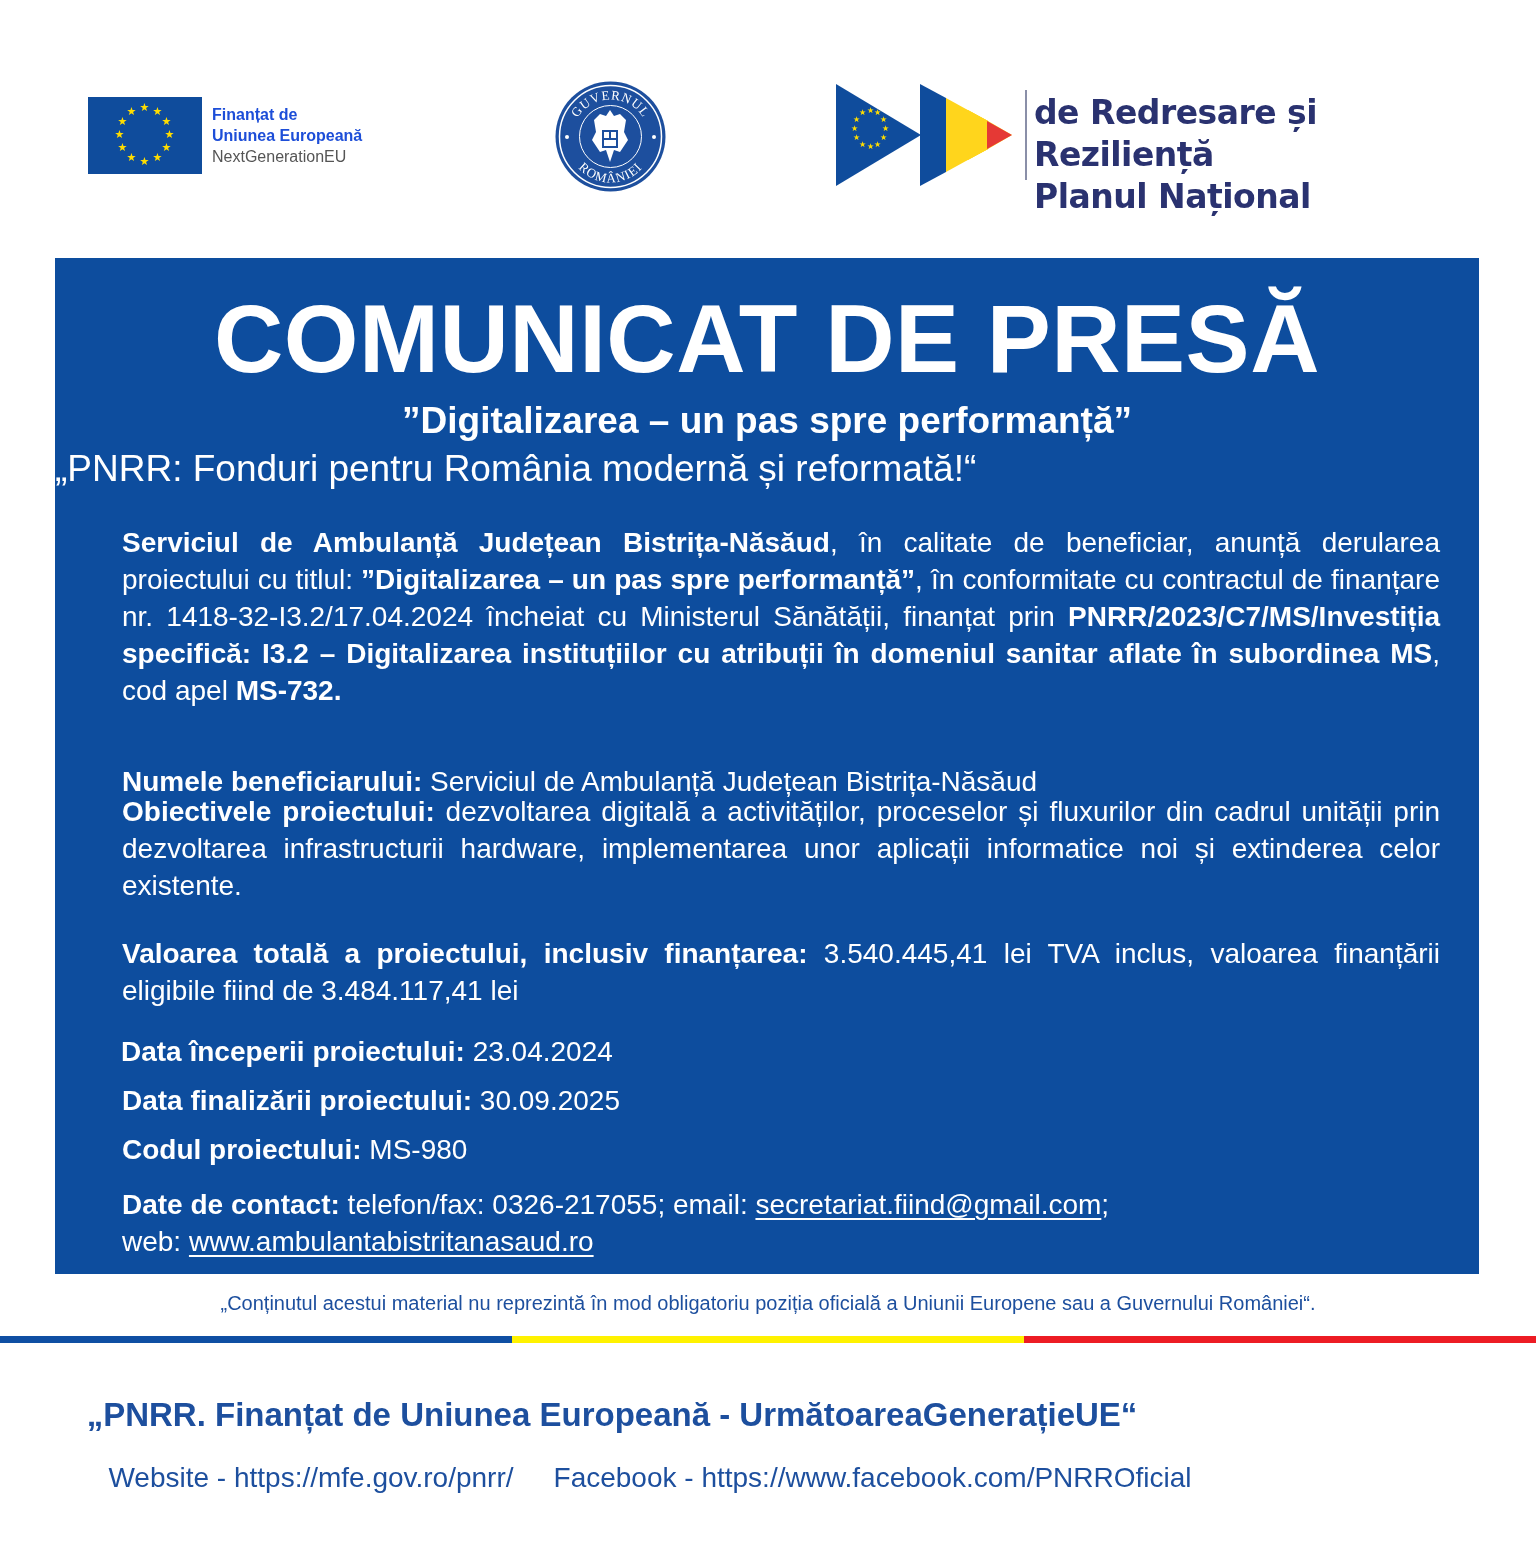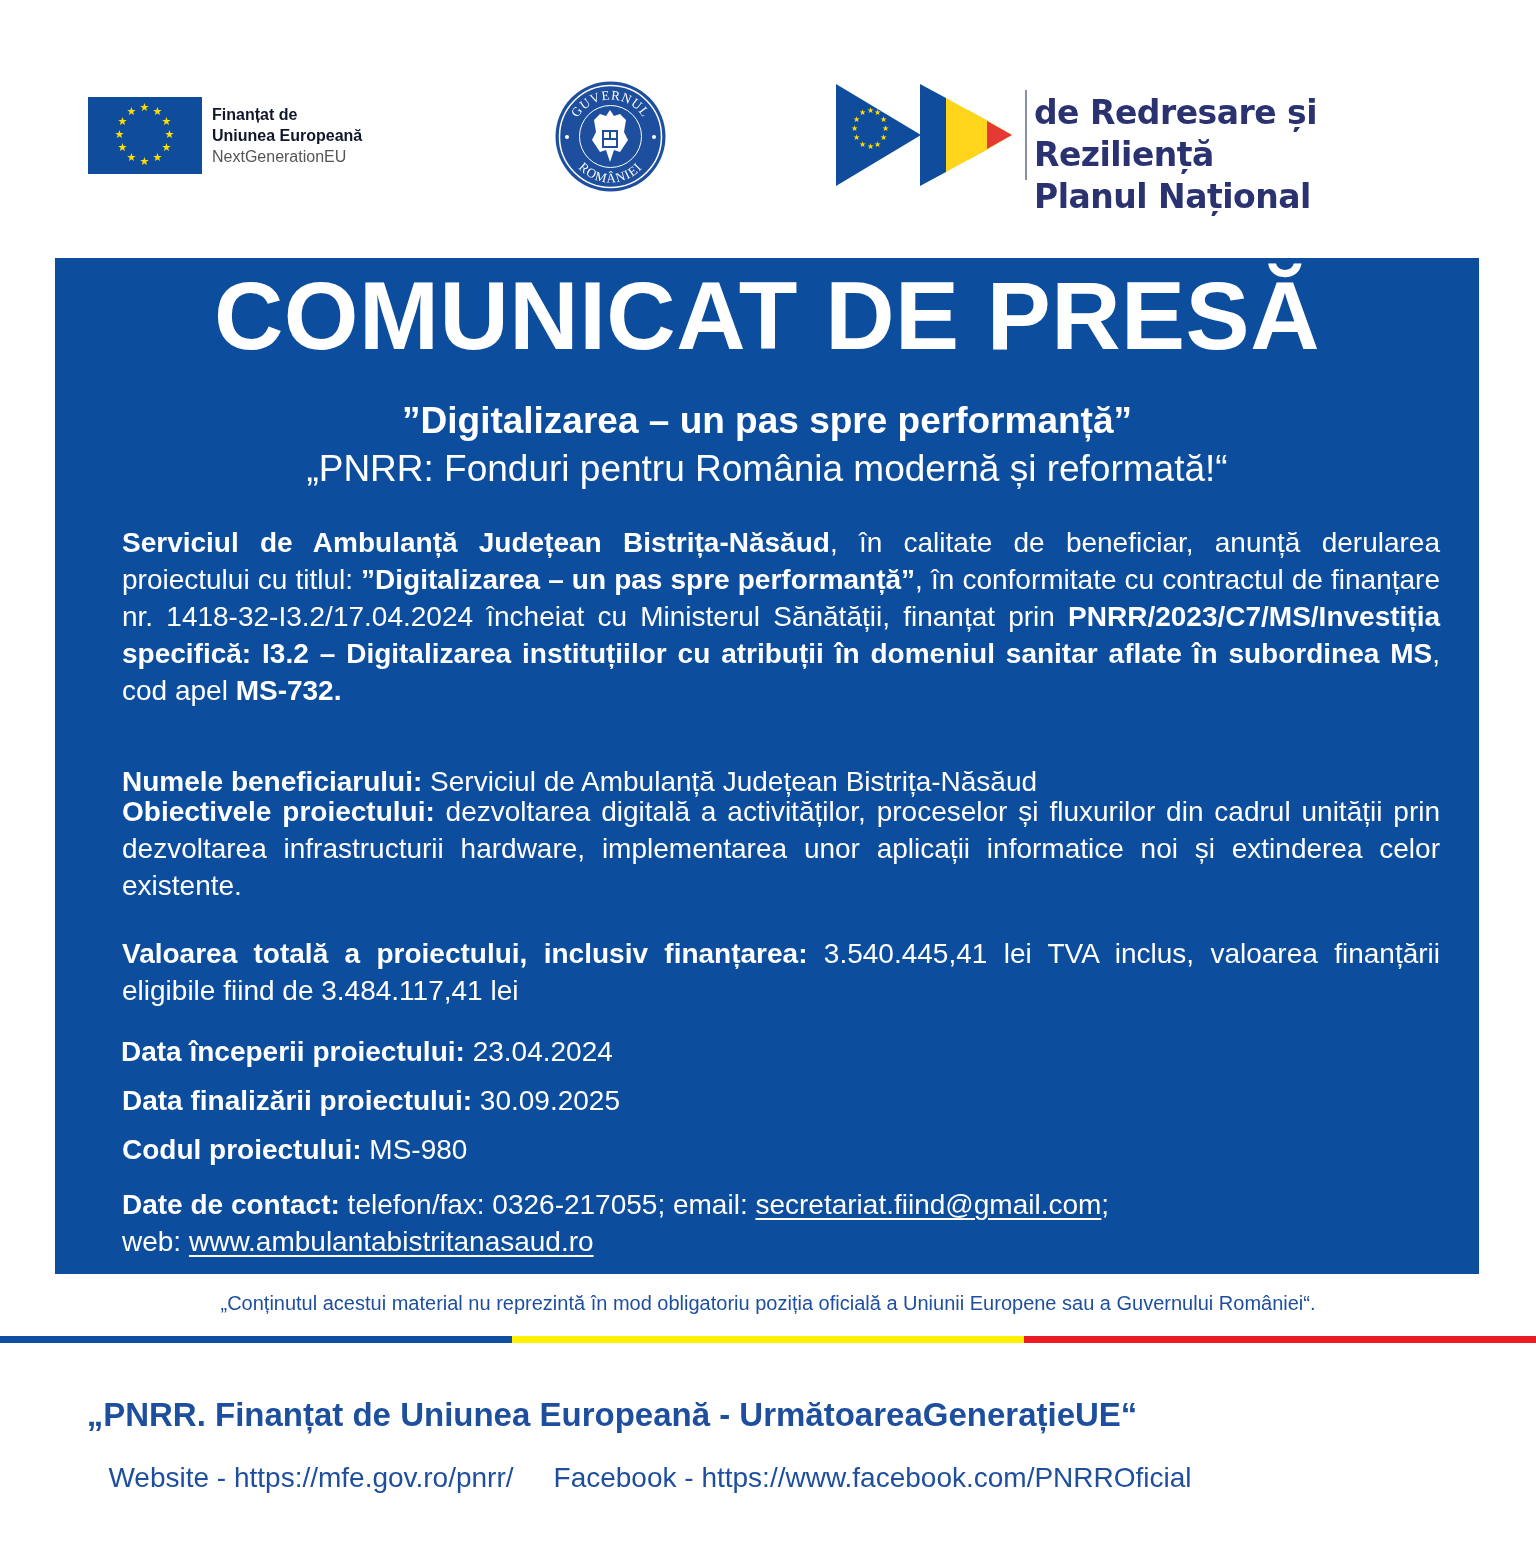--- a/index.html
+++ b/index.html
@@ -4,34 +4,34 @@
 <style>
   * { box-sizing: border-box; margin: 0; padding: 0; }
   html, body { width: 1536px; height: 1566px; background: #ffffff; }
   body { position: relative; font-family: "Liberation Sans", sans-serif; overflow: hidden; }
 
   
   .logo-eu { position: absolute; left: 88px; top: 97px; display: flex; align-items: center; }
   .eu-flag { width: 114px; height: 77px; background: #0f4c9c; position: relative; }
   .eu-flag .star { position: absolute; color: #ffdd00; font-size: 11px; line-height: 11px; width: 11px; text-align: center; }
   .eu-text { margin-left: 10px; line-height: 21px; }
-  .eu-text .l1, .eu-text .l2 { color: #0f172a; font-weight: bold; font-size: 16px; display: block; }
+  .eu-text .l1, .eu-text .l2 { color: #1d4ed8; font-weight: bold; font-size: 16px; display: block; }
   .eu-text .l3 { color: #555; font-size: 16px; display: block; }
 
   .logo-gov { position: absolute; left: 554px; top: 80px; width: 113px; height: 113px; }
 
   .logo-pnrr { position: absolute; left: 836px; top: 84px; width: 610px; height: 102px; }
   .pnrr-divider { position: absolute; left: 189px; top: 6px; width: 2px; height: 90px; background: #8a8fa8; }
   .pnrr-text { position: absolute; left: 198px; top: 8px; color: #2a3270; font-weight: bold; font-size: 33px; line-height: 42px; font-family: "DejaVu Sans", sans-serif; letter-spacing: -0.5px; }
 
   
   .panel { position: absolute; left: 55px; top: 258px; width: 1424px; height: 1016px; background: #0d4d9e; color: #ffffff; }
-  .title { position: absolute; left: 0; width: 100%; top: 3px; text-align: center; font-weight: bold; font-size: 96px; letter-spacing: 0.5px; line-height: 110px; }
+  .title { position: absolute; left: 0; width: 100%; top: 26px; text-align: center; font-weight: bold; font-size: 96px; letter-spacing: 0.5px; line-height: 110px; }
   .sub1 { position: absolute; left: 0; width: 100%; top: 141px; text-align: center; font-weight: bold; font-size: 37px; line-height: 44px; }
-  .sub2 { position: absolute; left: 0; width: 100%; top: 189px; text-align: center; font-size: 37px; line-height: 44px; }
+  .sub2 { position: absolute; left: 0; width: 100%; top: 189px; font-size: 37px; line-height: 44px; }
 
   .body-text { position: absolute; left: 67px; width: 1318px; font-size: 28px; line-height: 37px; }
   .justify { text-align: justify; text-align-last: left; }
   .b { font-weight: bold; }
   .u { text-decoration: underline; text-decoration-thickness: 2px; text-underline-offset: 4px; }
 
   .p-intro { top: 266px; }
   .p-name { top: 477px; margin-top: 28px; }
   .p-obj { top: 535px; }
   .p-val { top: 677px; }

